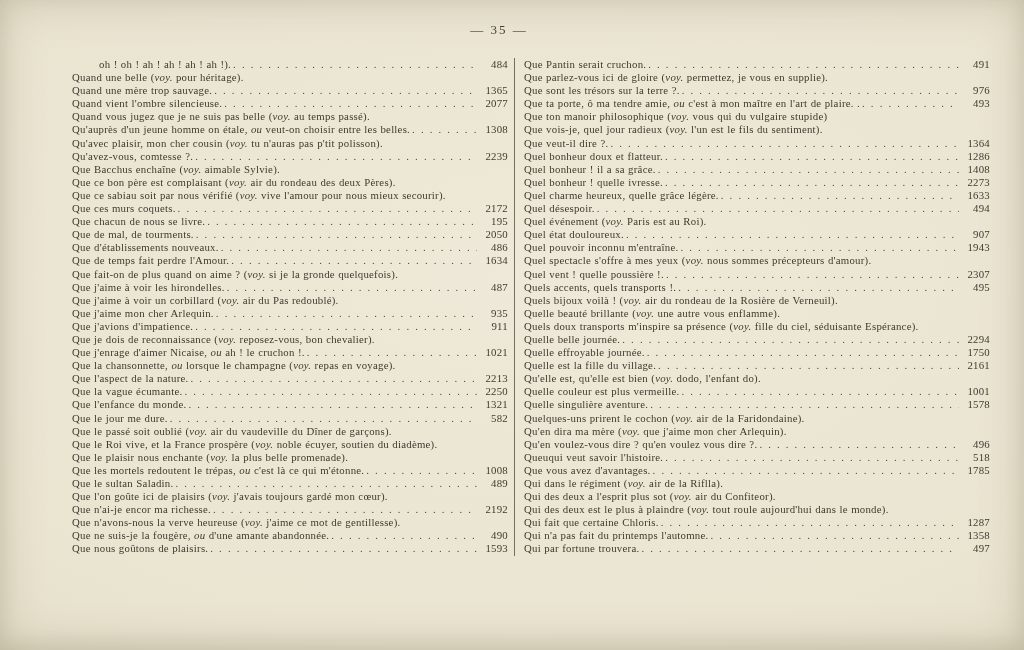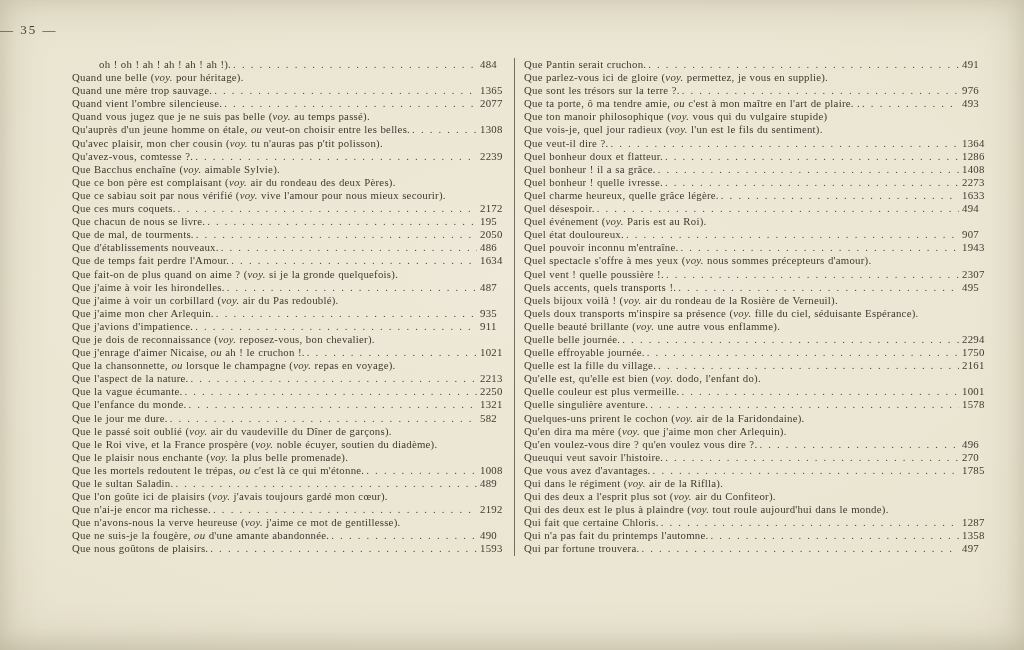--- a/index.html
+++ b/index.html
@@ -9,21 +9,21 @@
     background:#d8d2ba;
   }
   .page{
     position:relative;width:1024px;height:650px;box-sizing:border-box;
     background:radial-gradient(ellipse 120% 105% at 52% 42%, #eee9d8 0%, #eae5d1 55%, #e2dcc6 86%, #d3ccb0 100%);
     box-shadow:inset 0 0 46px rgba(92,82,52,.22), inset 0 -6px 18px rgba(92,82,52,.10);
     color:#3e3a2f;
   }
   .folio{
     position:absolute;top:22px;left:0;right:26px;
-    font-size:13px;letter-spacing:2px;
+    text-align:center;font-size:13px;letter-spacing:2px;
     color:#46412f;
   }
   .cols{
     position:absolute;top:58px;left:72px;right:34px;
     display:flex;align-items:stretch;
   }
   .col{
     font-size:10.8px;line-height:13.1px;letter-spacing:.25px;word-spacing:.4px;
   }
   .col-left{width:436px;flex:none;}
@@ -36,21 +36,21 @@
   }
   .entry.cont{margin-left:27px;}
   .entry .leader{
     flex:1 0 8px;overflow:hidden;white-space:nowrap;
     margin:0 3px 0 2px;color:#4a4536;
   }
   .entry .leader::after{
     content:". . . . . . . . . . . . . . . . . . . . . . . . . . . . . . . . . . . . . . . . . . . . . . . .";
     letter-spacing:1.5px;
   }
-  .entry .n{flex:none;min-width:28px;white-space:nowrap;}
+  .entry .n{flex:none;min-width:28px;text-align:right;white-space:nowrap;}
   i{}
 </style>
 </head>
 <body>
 
 <div class="page">
   <div class="folio">— 35 —</div>
   <div class="cols">
     <div class="col col-left">
         <div class="entry cont">
@@ -293,26 +293,26 @@
         </div>
         <div class="entry">
           <span class="t">Quels accents, quels transports !.</span>
           <span class="leader"></span>
           <span class="n">495</span>
         </div>
         <div class="entry">
           <span class="t">Quels bijoux voilà ! (<i>voy.</i> air du rondeau de la Rosière de Verneuil).</span>
         </div>
         <div class="entry">
+          <span class="t">Quelle beauté brillante (<i>voy.</i> une autre vous enflamme).</span>
+        </div>
+        <div class="entry">
           <span class="t">Quels doux transports m'inspire sa présence (<i>voy.</i> fille du ciel, séduisante Espérance).</span>
         </div>
         <div class="entry">
-          <span class="t">Quelle beauté brillante (<i>voy.</i> une autre vous enflamme).</span>
-        </div>
-        <div class="entry">
           <span class="t">Quelle belle journée.</span>
           <span class="leader"></span>
           <span class="n">2294</span>
         </div>
         <div class="entry">
           <span class="t">Quelle effroyable journée.</span>
           <span class="leader"></span>
           <span class="n">1750</span>
         </div>
         <div class="entry">
@@ -340,21 +340,21 @@
           <span class="t">Qu'en dira ma mère (<i>voy.</i> que j'aime mon cher Arlequin).</span>
         </div>
         <div class="entry">
           <span class="t">Qu'en voulez-vous dire ? qu'en voulez vous dire ?.</span>
           <span class="leader"></span>
           <span class="n">496</span>
         </div>
         <div class="entry">
           <span class="t">Queuqui veut savoir l'histoire.</span>
           <span class="leader"></span>
-          <span class="n">270</span>
+          <span class="n">518</span>
         </div>
         <div class="entry">
           <span class="t">Que vous avez d'avantages.</span>
           <span class="leader"></span>
           <span class="n">1785</span>
         </div>
         <div class="entry">
           <span class="t">Qui dans le régiment (<i>voy.</i> air de la Riflla).</span>
         </div>
         <div class="entry">

